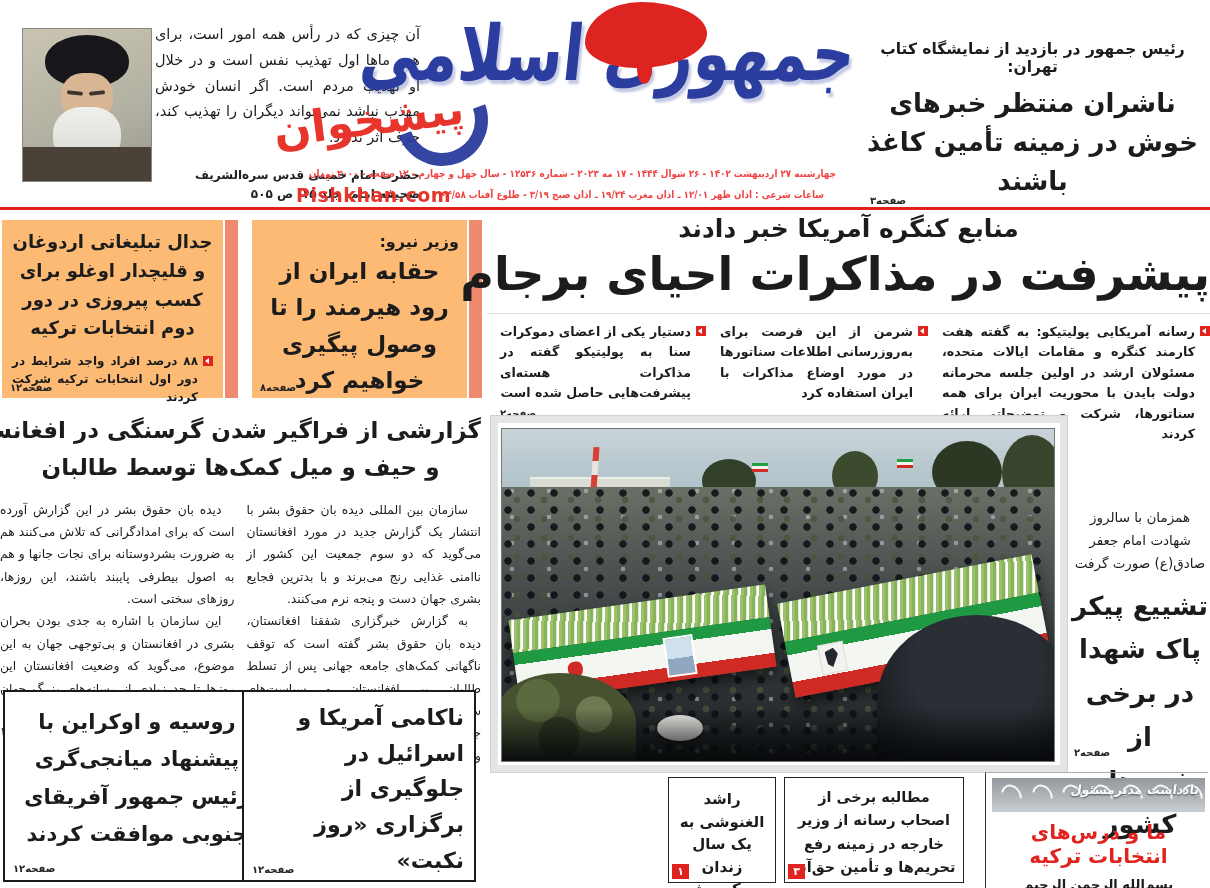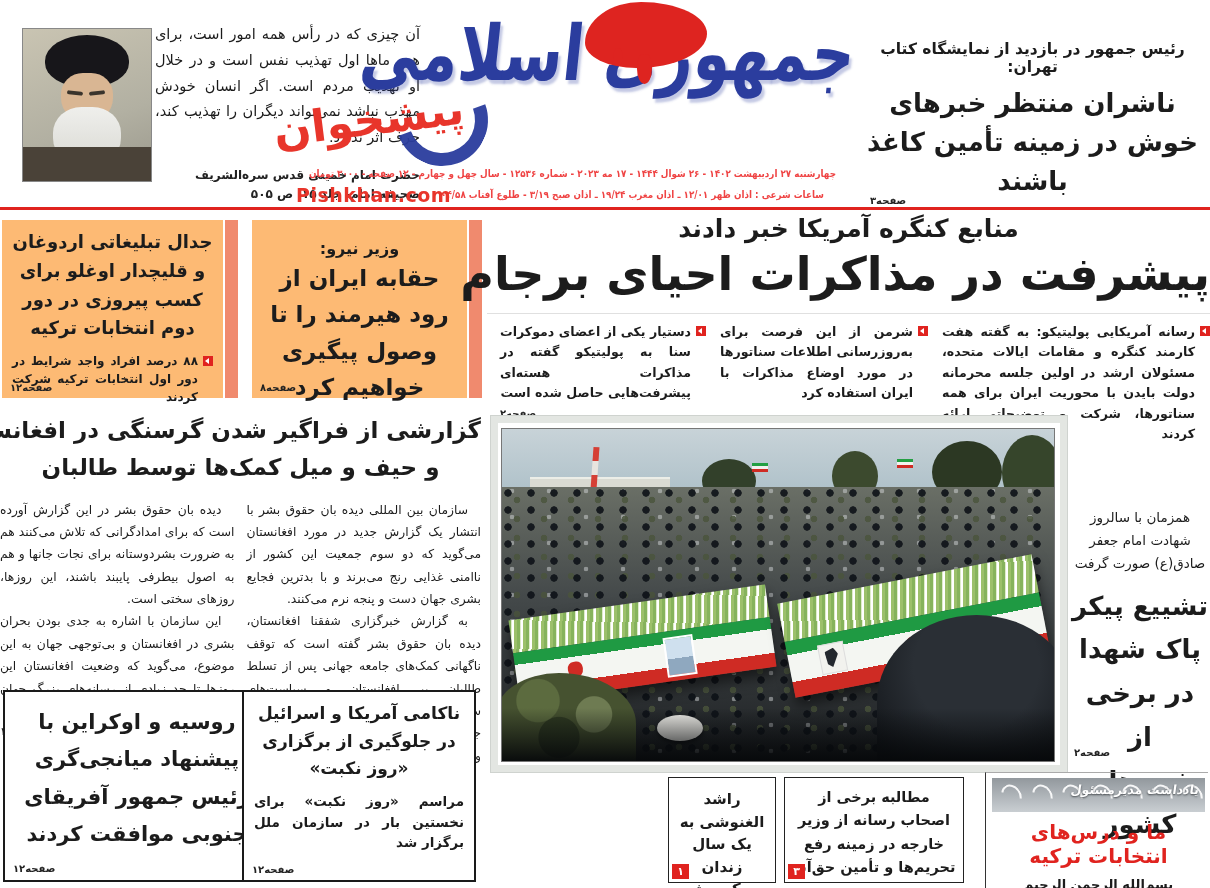--- a/index.html
+++ b/index.html
@@ -54,21 +54,21 @@
   .blue-box{background:#fdba74;}
   .salmon-bar{background:#f08a6e;}
   #turkey-box{left:2px;top:220px;width:221px;height:178px;padding:8px 10px;box-sizing:border-box;}
   #turkey-bar{left:225px;top:220px;width:13px;height:178px;}
   #turkey-headline{font-size:18px;font-weight:bold;text-align:center;line-height:1.6;}
   #turkey-bullet{margin-top:9px;font-size:12px;font-weight:bold;line-height:1.5;}
   #turkey-page{position:absolute;left:8px;bottom:5px;}
 
   #water-box{left:252px;top:220px;width:215px;height:178px;padding:6px 8px;box-sizing:border-box;}
   #water-bar{left:469px;top:220px;width:13px;height:178px;}
-  #water-kicker{margin-top:13px;font-size:16px;font-weight:bold;text-align:center;}
+  #water-kicker{margin-top:6px;font-size:16px;font-weight:bold;text-align:right;}
   #water-headline{margin-top:2px;font-size:23px;font-weight:bold;text-align:center;line-height:1.58;}
   #water-page{position:absolute;left:8px;bottom:5px;}
 
   #lead{left:487px;top:214px;width:723px;height:192px;}
   #lead-kicker{font-size:25px;font-weight:bold;text-align:center;}
   #lead-headline{margin-top:4px;font-size:46px;font-weight:bold;text-align:center;white-space:nowrap;letter-spacing:-1px;}
   #lead-bullets{margin-top:12px;border-top:1px solid #e0e0e0;padding-top:8px;display:flex;gap:14px;}
   .lead-col{font-size:12.6px;font-weight:bold;line-height:1.62;}
   .lead-col.c1{width:268px;} .lead-col.c2{width:208px;} .lead-col.c3{width:206px;}
   .bullet{display:flex;align-items:flex-start;}
@@ -125,21 +125,21 @@
   #cap-kicker{margin-top:86px;font-size:13.5px;font-weight:normal;text-align:center;line-height:1.7;}
   #cap-headline{margin-top:10px;font-size:26px;font-weight:bold;text-align:center;line-height:1.68;}
   #cap-page{position:absolute;left:2px;bottom:12px;}
 
   
   .nbox{background:#fff;border:2px solid #1a1a1a;box-sizing:border-box;}
   #russia-box{left:3px;top:690px;width:268px;height:192px;padding:12px 8px;}
   #russia-headline{font-size:21px;font-weight:bold;text-align:center;line-height:1.78;}
   #russia-page{position:absolute;left:8px;bottom:6px;}
   #nakba-box{left:242px;top:690px;width:234px;height:192px;padding:8px 10px;}
-  #nakba-headline{font-size:17px;font-weight:bold;text-align:center;line-height:1.62;}
+  #nakba-headline{font-size:22px;font-weight:bold;line-height:1.62;}
   #nakba-bullet{margin-top:8px;font-size:13.5px;font-weight:bold;line-height:1.55;}
   #nakba-page{position:absolute;left:8px;bottom:5px;}
 
   .mini{border:1.5px solid #222;box-sizing:border-box;background:#fff;padding:6px 6px;}
   .mini .num{position:absolute;left:3px;bottom:3px;width:17px;height:15px;background:#e0231f;color:#fff;
     font-size:11px;font-weight:bold;text-align:center;line-height:15px;}
   #mini-imran{left:490px;top:777px;width:170px;height:106px;}
   #mini-imran .kick{font-size:12.5px;font-weight:bold;text-align:center;margin-top:6px;}
   #mini-imran .hl{font-size:15.5px;font-weight:bold;text-align:center;line-height:1.55;}
   #mini-ghannouchi{left:668px;top:777px;width:108px;height:106px;}

